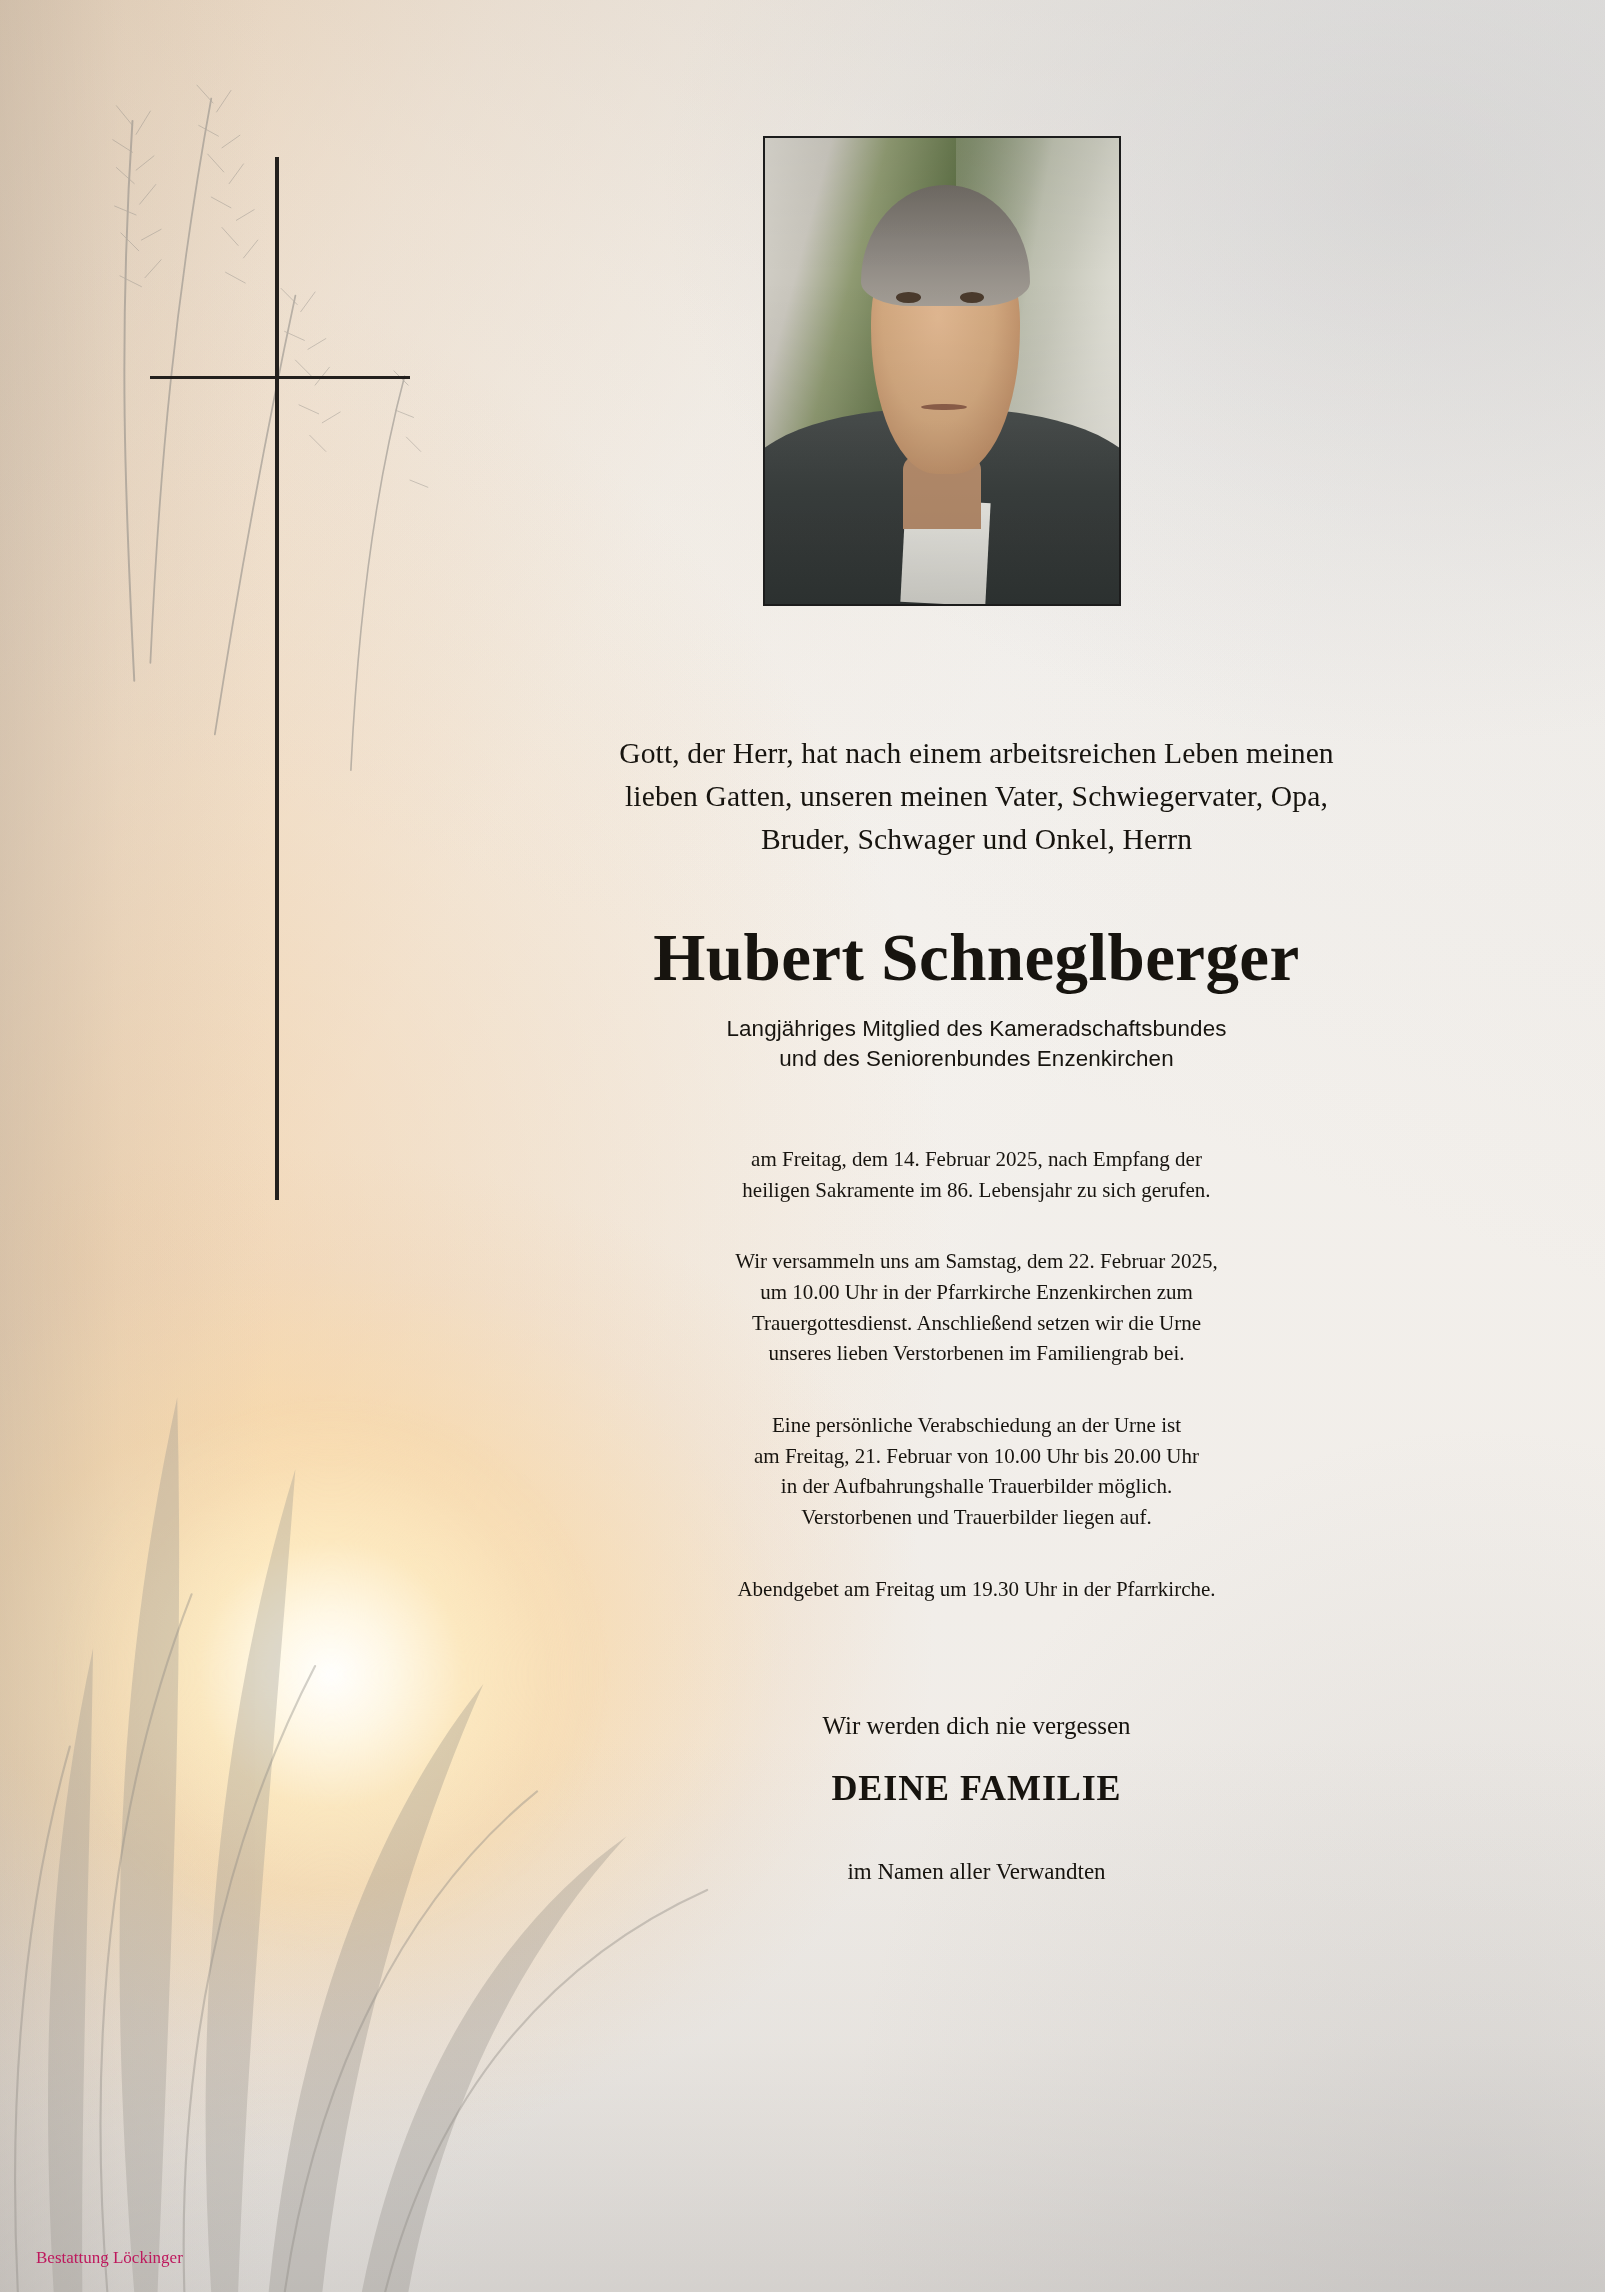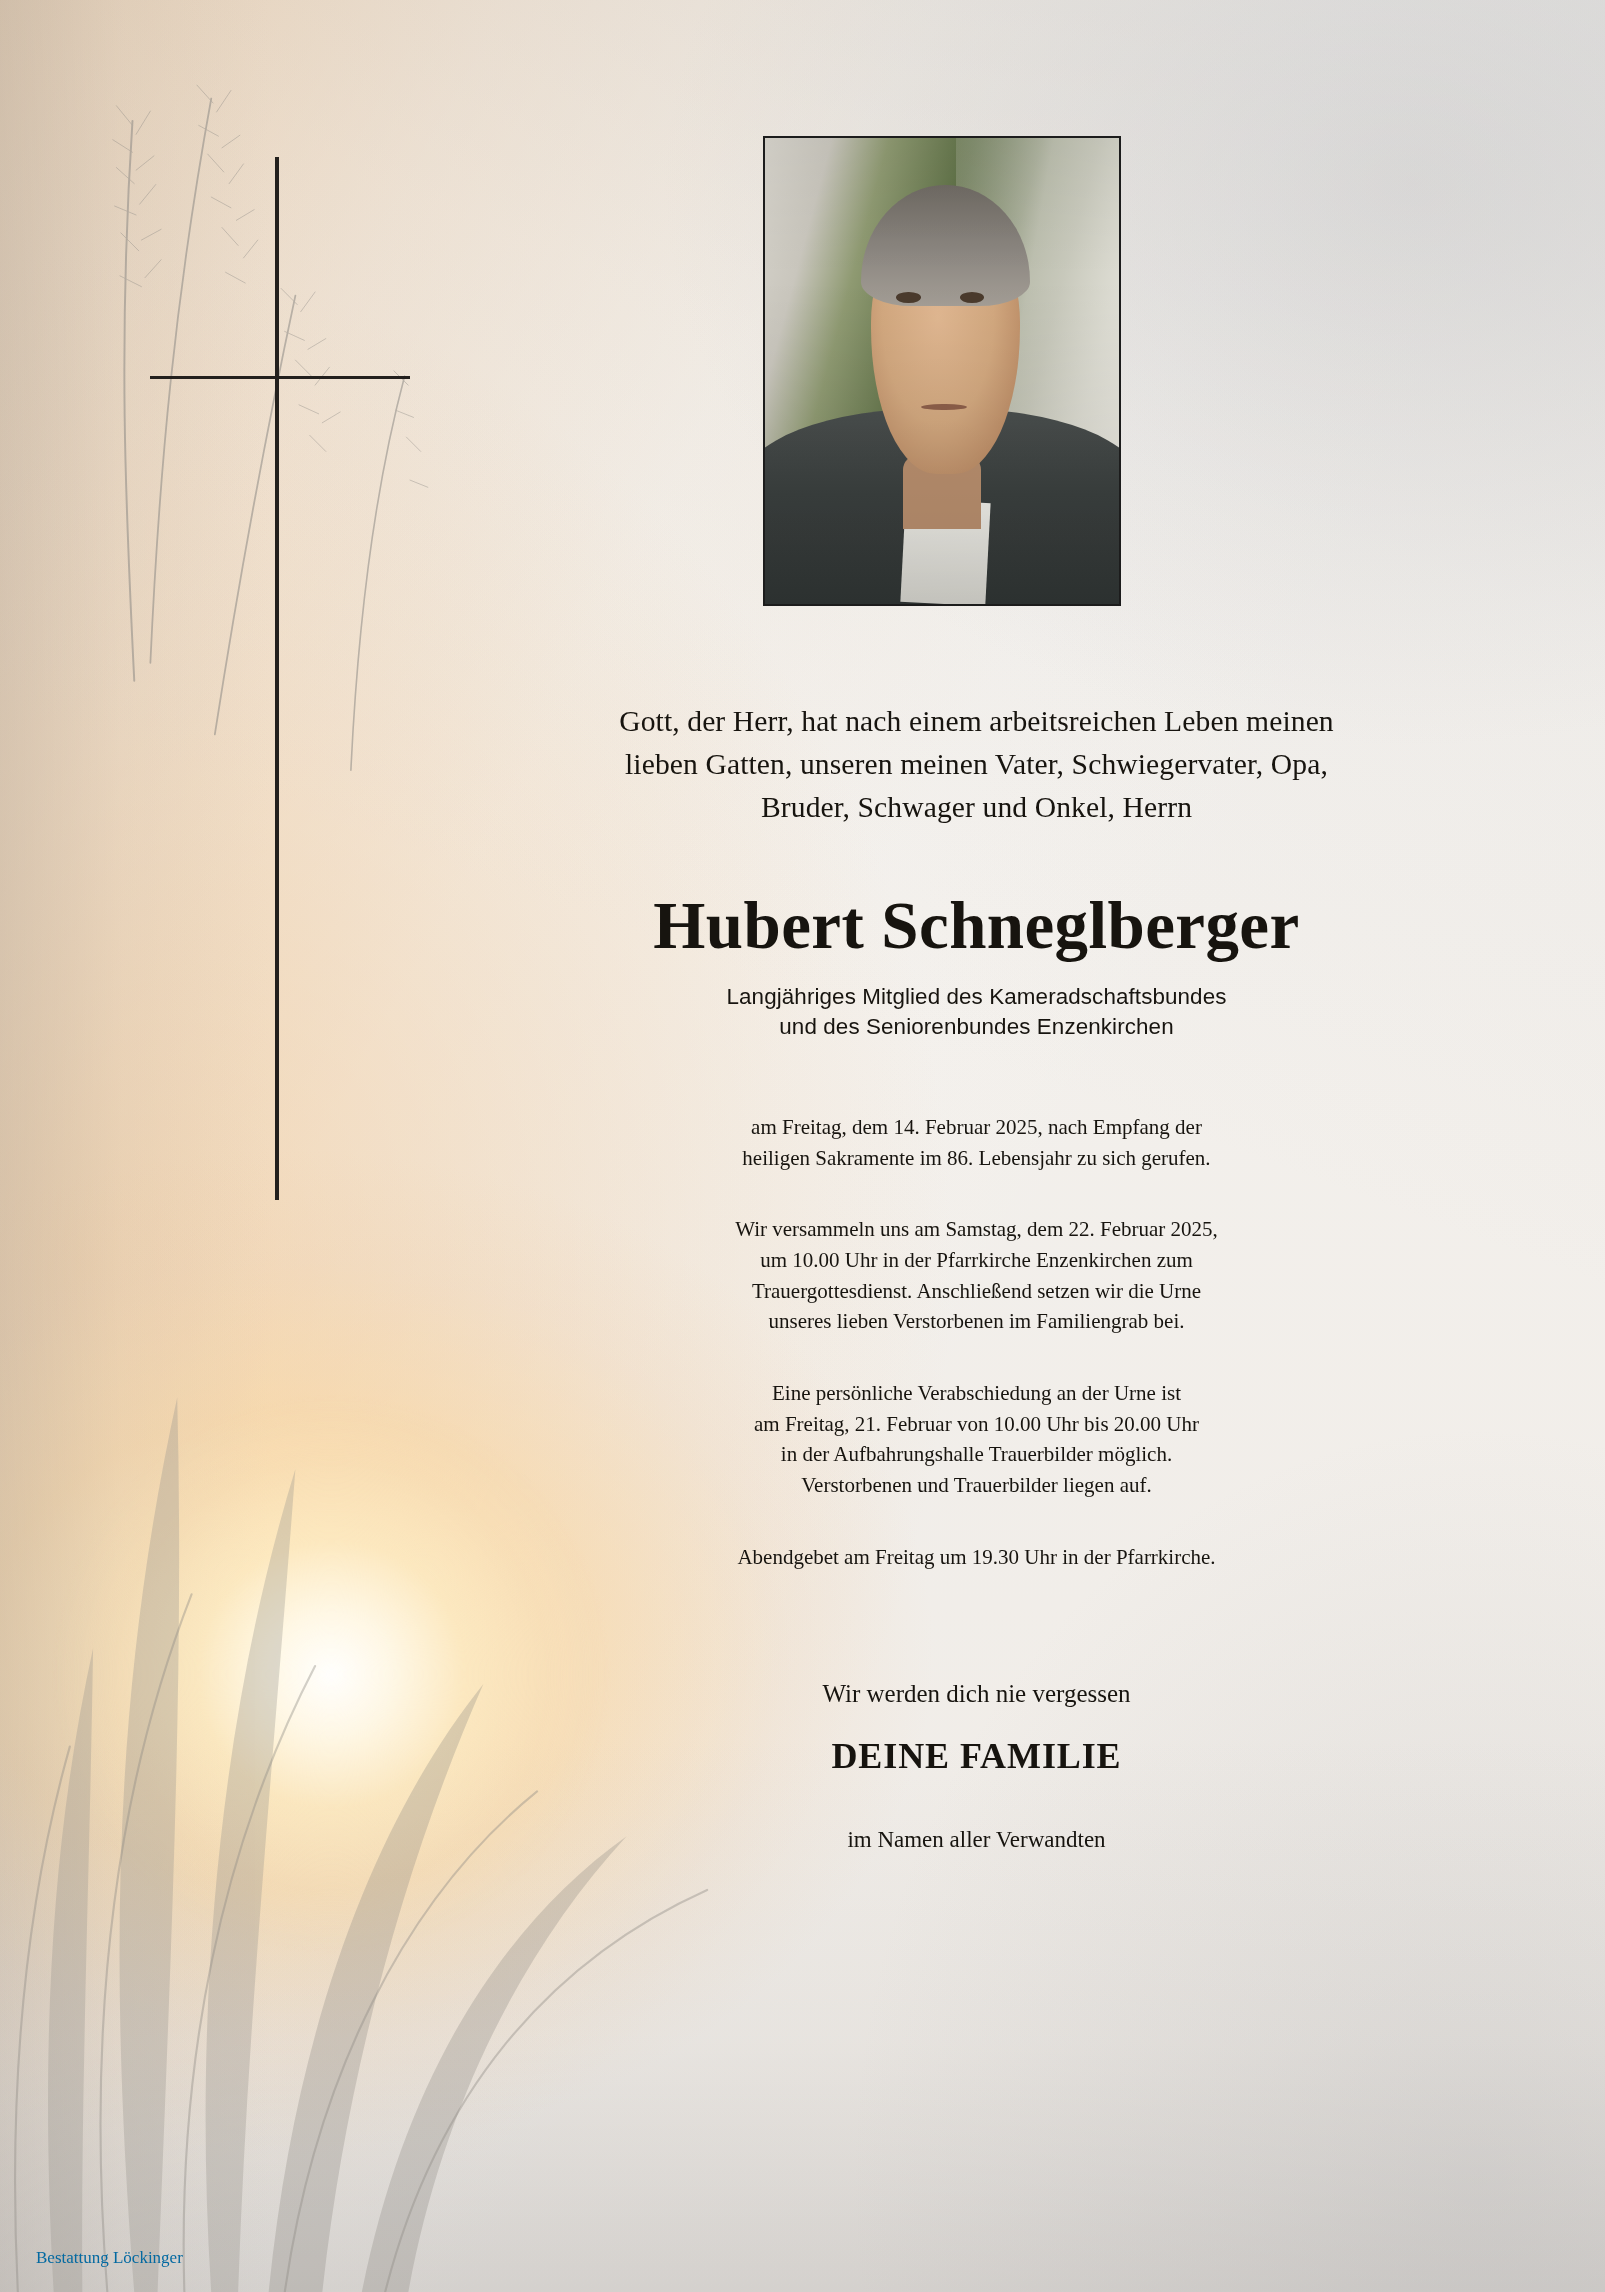--- a/index.html
+++ b/index.html
@@ -185,21 +185,21 @@
   .portrait .ph-shade {
     position: absolute;
     inset: 0;
     background: linear-gradient(180deg, rgba(0,0,0,0.04) 0%, rgba(0,0,0,0) 30%, rgba(0,0,0,0.10) 100%);
   }
 
   
   .content {
     position: absolute;
     left: 502px;
-    top: 700px;
+    top: 732px;
     width: 949px;
     text-align: center;
     color: #17140f;
   }
   .intro {
     font-size: 29.6px;
     line-height: 1.45;
     letter-spacing: 0.1px;
   }
   .name {
@@ -240,21 +240,21 @@
   .onbehalf {
     margin-top: 50px;
     font-size: 23px;
   }
 
   .footer {
     position: absolute;
     left: 36px;
     bottom: 25px;
     font-size: 17px;
-    color: #0369a1;
+    color: #be185d;
     font-family: "Liberation Serif", serif;
   }
 </style>
 </head>
 <body>
 
 <div class="page">
 
   <div class="bg-base"></div>
   <div class="bg-grey"></div>

